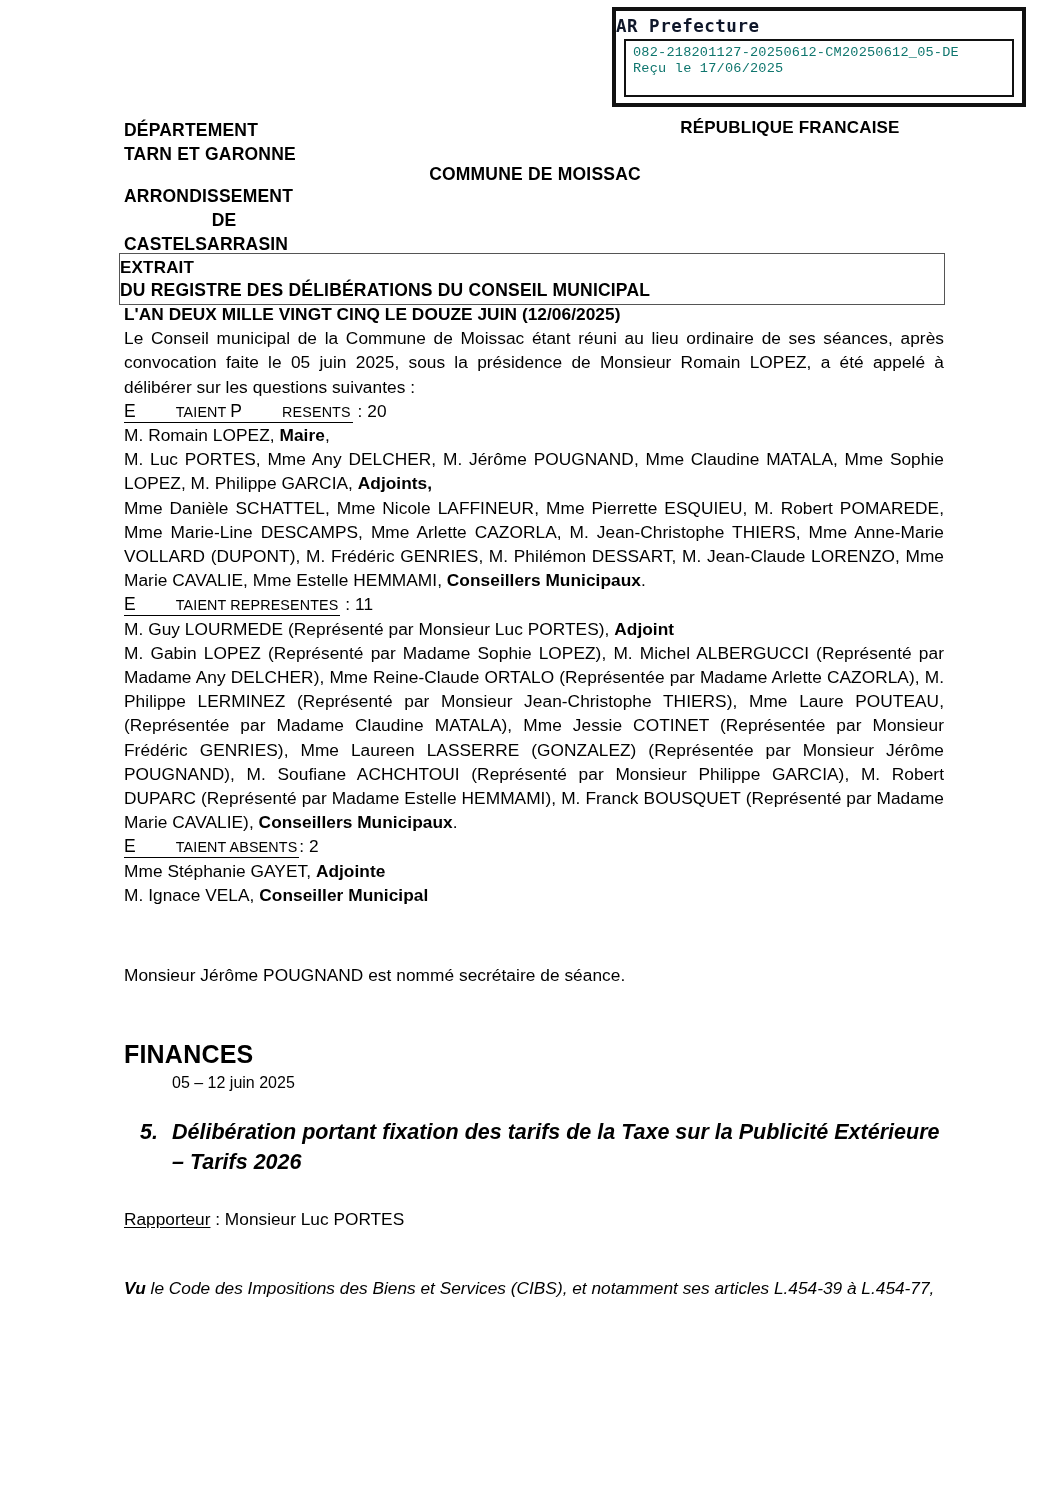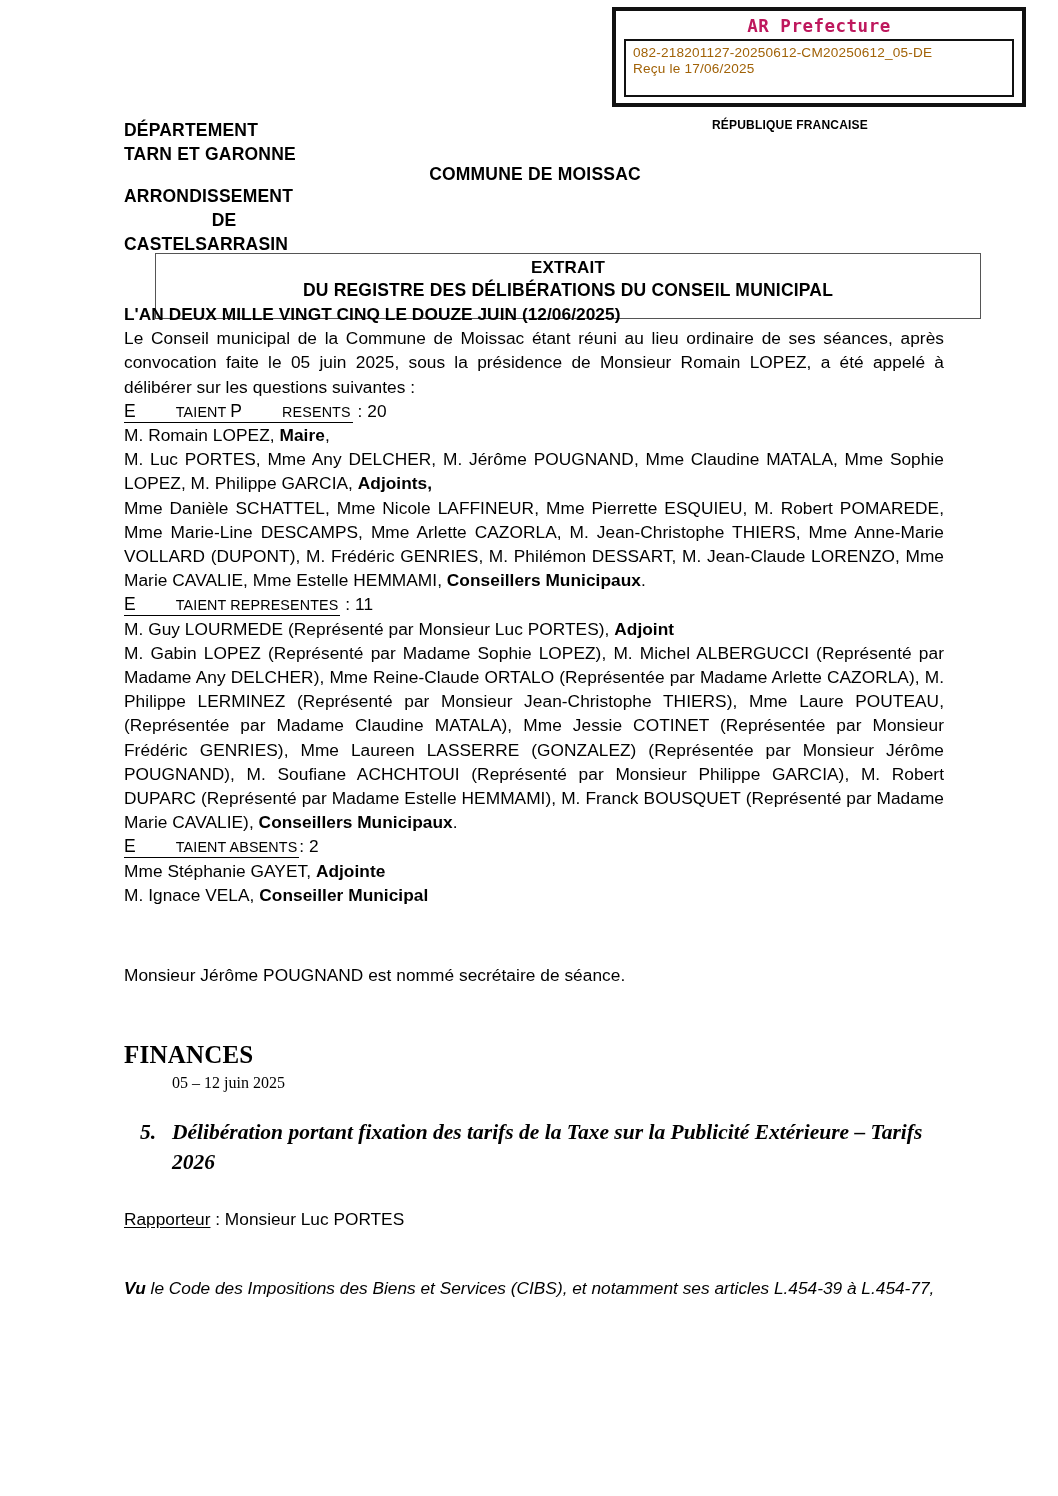--- a/index.html
+++ b/index.html
@@ -21,43 +21,43 @@
     position: absolute;
     left: 612px;
     top: 7px;
     width: 414px;
     height: 100px;
     border: 4px solid #111;
     background: #fff;
     box-sizing: border-box;
   }
   .ar-stamp-title {
-    text-align: center;
+    text-align: left;
     font-family: "DejaVu Sans Mono", "Liberation Mono", monospace;
     font-weight: bold;
     font-size: 17.5px;
     letter-spacing: 0.5px;
     margin-top: 5px;
     margin-bottom: 3px;
-    color: #be185d;
+    color: #0f172a;
   }
   .ar-stamp-inner {
     border: 2px solid #111;
     margin: 0 8px 6px 8px;
     height: 58px;
     box-sizing: border-box;
     padding: 4px 6px 0 7px;
   }
   .ar-stamp-inner div {
-    font-family: Liberation Sans, sans-serif;
+    font-family: Liberation Mono, monospace;
     font-size: 13.6px;
     line-height: 16px;
     letter-spacing: 0.2px;
     white-space: nowrap;
-    color: #a16207;
+    color: #0f766e;
   }
 
   
   .hdr-left {
     position: absolute;
     left: 124px;
     top: 118px;
     width: 300px;
   }
   .hdr-left .l {
@@ -70,21 +70,21 @@
   .hdr-left .gap { height: 18px; }
   .hdr-left .ctr { text-align: center; width: 200px; }
 
   .hdr-rf {
     position: absolute;
     left: 560px;
     top: 118px;
     width: 460px;
     text-align: center;
     font-weight: bold;
-    font-size: 12px;
+    font-size: 17px;
     letter-spacing: 0.2px;
   }
   .hdr-commune {
     position: absolute;
     left: 120px;
     top: 164px;
     width: 830px;
     text-align: center;
     font-weight: bold;
     font-size: 17.5px;
@@ -92,23 +92,22 @@
   }
 
   
   .extrait-box {
     position: absolute;
     left: 119px;
     top: 253px;
     width: 826px;
     box-sizing: border-box;
     border: 1px solid #555;
-    padding: 3px 0 16px 0;
-    text-align: center;
-    margin-left: 36px;
+    padding: 3px 0 2px 0;
+    text-align: left;
   }
   .extrait-box .e1 {
     font-weight: bold;
     font-size: 17px;
     line-height: 22px;
     letter-spacing: 0.2px;
   }
   .extrait-box .e2 {
     font-weight: bold;
     font-size: 17.5px;
@@ -155,21 +154,20 @@
     margin-left: 40px;
   }
   .spacer-md { height: 56px; }
 
   
   .finances {
     position: absolute;
     left: 124px;
     top: 1040px;
     width: 830px;
-    font-family: Liberation Serif, serif;
   }
   .finances-title {
     font-weight: bold;
     font-size: 25px;
     line-height: 29px;
     letter-spacing: 0.2px;
   }
   .finances-date {
     font-size: 16px;
     line-height: 24px;

